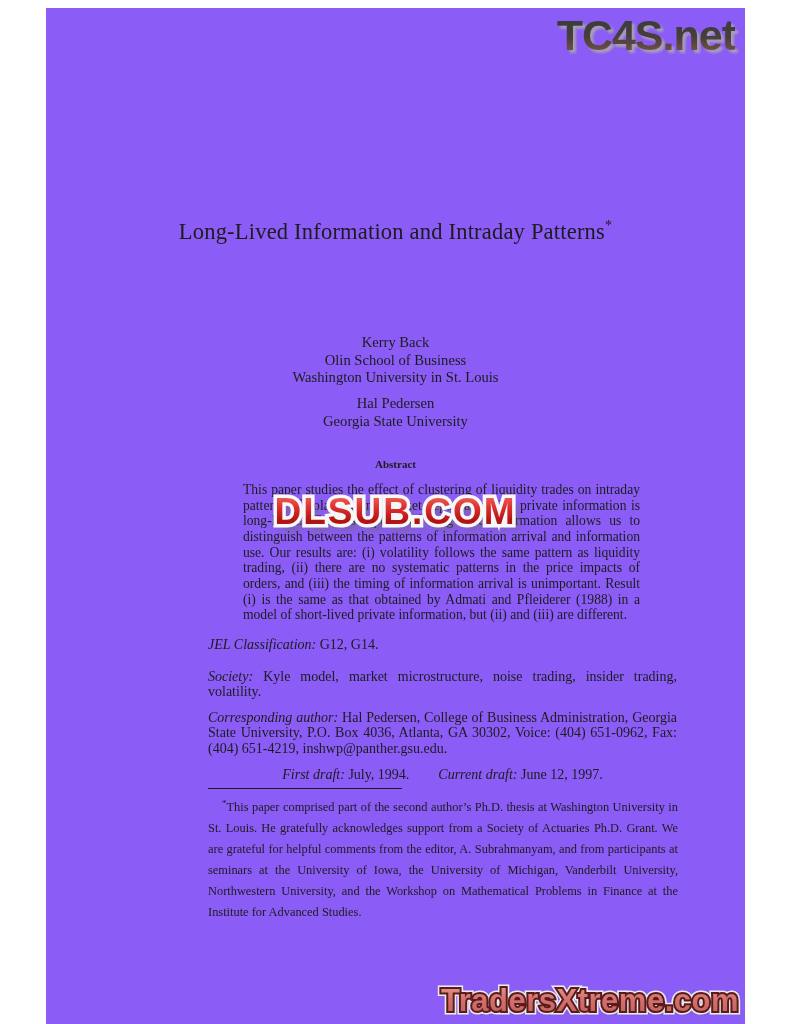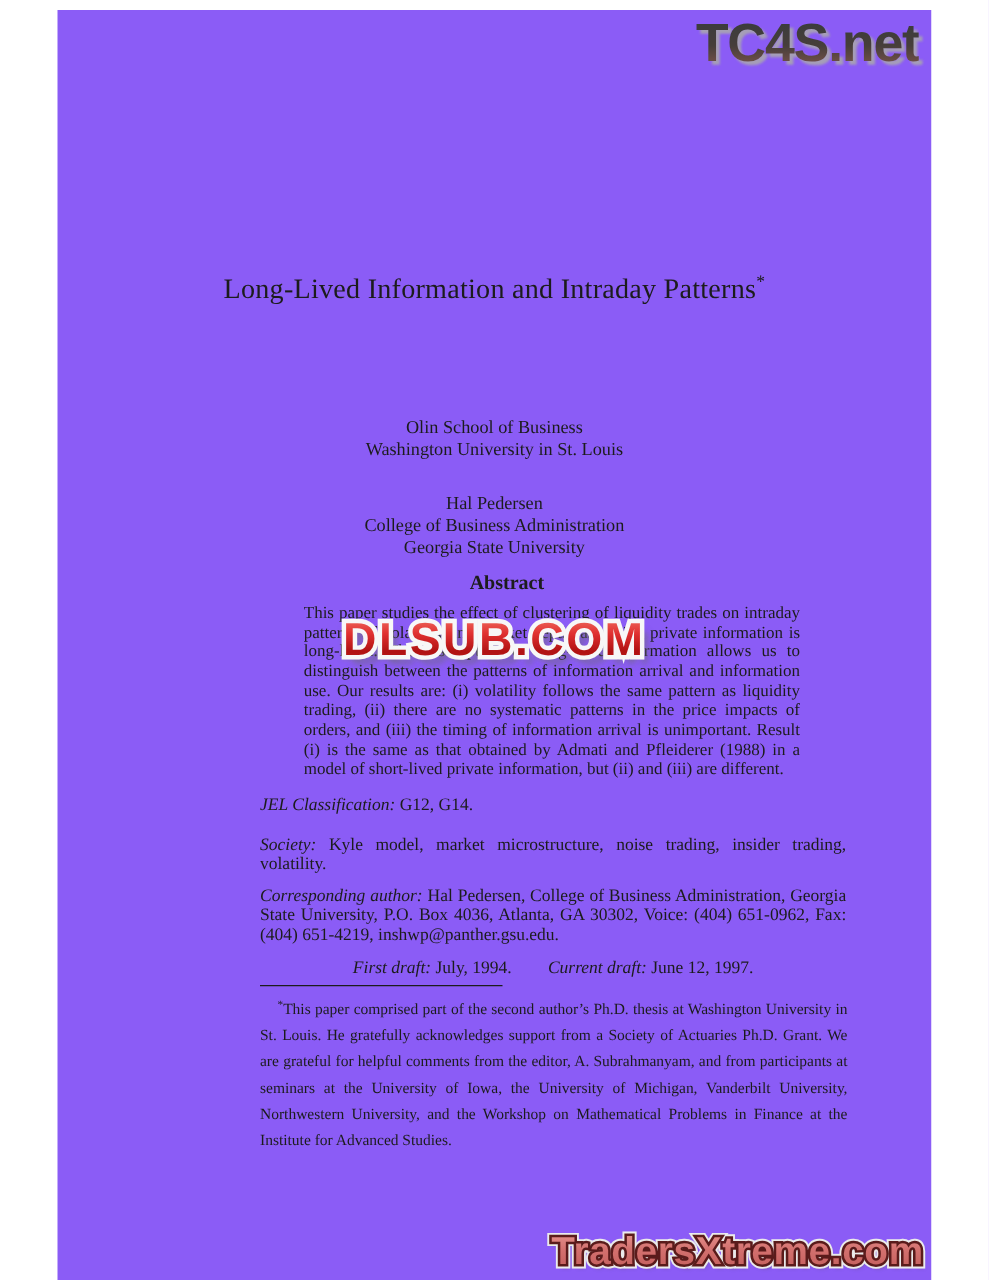--- a/index.html
+++ b/index.html
@@ -19,21 +19,21 @@
   }
   .title sup{font-size:14px;}
   .authors{
     position:absolute; left:0; width:100%;
     text-align:center; font-size:14.6px; line-height:17.6px;
   }
   .authors-1{top:326px;}
   .authors-2{top:387px;}
   .abs-head{
     position:absolute; top:450px; left:0; width:100%;
-    text-align:center; font-weight:bold; font-size:16px;padding-left:10px;
+    text-align:center; font-weight:bold; font-size:11px;
   }
   .abs-body{
     position:absolute; top:474px; left:197px; width:397px;
     font-size:13.6px; line-height:15.65px;
     text-align:justify; hyphens:auto; -webkit-hyphens:auto;
   }
   .meta{
     position:absolute; left:162px; width:469px;
     font-size:14px; line-height:15.4px; text-align:justify;
   }
@@ -93,27 +93,27 @@
 
   <div class="wm wm-tc4s">
     <span class="layer">TC4S.net</span>
   </div>
 
   <div class="title">
     <span>Long-Lived Information and Intraday Patterns</span><sup>*</sup>
   </div>
 
   <div class="authors authors-1">
+    <div>Kerry Back</div>
     <div>Olin School of Business</div>
     <div>Washington University in St. Louis</div>
   </div>
 
   <div class="authors authors-2">
     <div>Hal Pedersen</div>
-    <div>College of Business Administration</div>
     <div>Georgia State University</div>
   </div>
 
   <div class="abs-head">Abstract</div>
   <div class="abs-body">This paper studies the effect of clustering of liquidity trades on intraday patterns of volatility and market depth, assuming private information is long-lived. The assumption of long-lived information allows us to distinguish between the patterns of information arrival and information use. Our results are: (i) volatility follows the same pattern as liquidity trading, (ii) there are no systematic patterns in the price impacts of orders, and (iii) the timing of information arrival is unimportant. Result (i) is the same as that obtained by Admati and Pfleiderer (1988) in a model of short-lived private information, but (ii) and (iii) are different.</div>
 
   <div class="wm wm-dlsub">
     <span class="layer outline">DLSUB.COM</span>
     <span class="layer fill">DLSUB.COM</span>
   </div>

